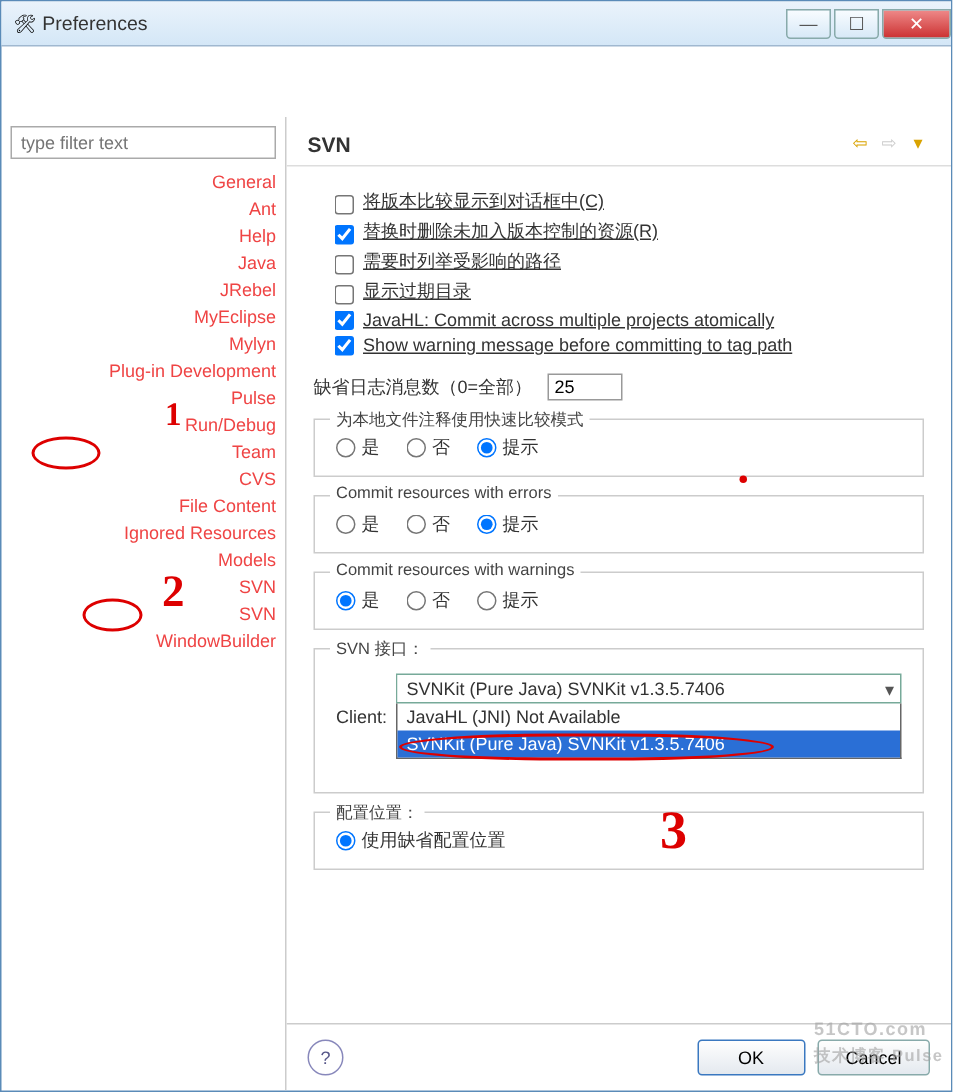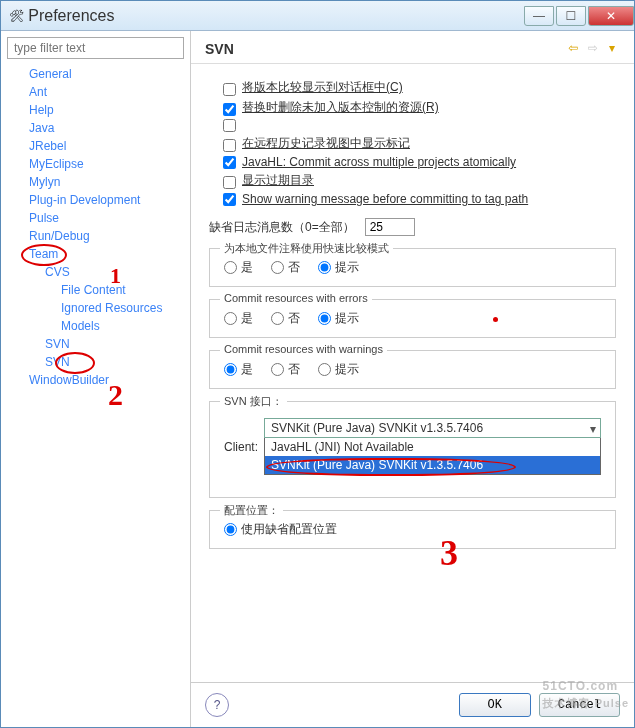--- a/index.html
+++ b/index.html
@@ -1,27 +1,27 @@
 <!DOCTYPE html>
 <html><head>
 <meta charset="utf-8">
 <style>
 * { margin: 0; padding: 0; box-sizing: border-box; font-family: "Segoe UI", Tahoma, sans-serif; font-size: 12px; }
 body { background: #f0f0f0; width: 635px; height: 728px; overflow: hidden; position: relative; }
 .window { width: 635px; height: 728px; background: #fff; border: 1px solid #5a8bb8; display: flex; flex-direction: column; }
 .titlebar { height: 30px; background: linear-gradient(#eaf3fb, #d4e7f7); display: flex; align-items: center; padding: 0 0 0 8px; border-bottom: 1px solid #a0b8d0; }
-.titlebar .title { flex: 1; color: #333; font-size: 16px; padding-left: 4px; }
+.titlebar .title { flex: 1; color: #333; font-size: 13px; padding-left: 4px; }
 .winbtns { display: flex; }
 .winbtn { width: 30px; height: 20px; margin-left: 2px; display: flex; align-items: center; justify-content: center; background: linear-gradient(#f8fcff,#d8e9f7); border: 1px solid #8aa; border-radius: 0 0 3px 3px; color: #555; }
 .winbtn.close { background: linear-gradient(#e88,#c33); color: #fff; width: 46px; }
-.body { flex: 1; display: flex; overflow: hidden; }
+.body { flex: 1; display: flex; overflow: hidden; margin-top: 47px; }
 .sidebar { width: 190px; border-right: 1px solid #ccc; display: flex; flex-direction: column; padding: 6px; }
 .filter { width: 100%; border: 1px solid #aaa; padding: 3px 6px; color: #999; margin-bottom: 6px; }
 .tree { flex: 1; overflow: auto; }
-.tree-item { padding: 2px 0 2px 22px; color: #3b82f6; cursor: default; white-space: nowrap; position: relative; }
+.tree-item { padding: 2px 0 2px 22px; color: #ef4444; cursor: default; white-space: nowrap; position: relative; text-align: right; }
 .tree-item.l2 { padding-left: 38px; }
 .tree-item.l3 { padding-left: 54px; }
 .circled { position: relative; }
 .circled::after { content: ""; position: absolute; left: 14px; top: -1px; width: 42px; height: 18px; border: 2px solid #d00; border-radius: 50%; pointer-events: none; }
 .circled.small::after { left: 48px; width: 36px; }
 .content { flex: 1; display: flex; flex-direction: column; overflow: hidden; }
 .header { padding: 10px 14px 6px; border-bottom: 1px solid #ddd; display: flex; align-items: center; }
 .header h1 { font-size: 14px; font-weight: bold; color: #333; flex: 1; }
 .navbtns span { display: inline-block; width: 16px; height: 16px; text-align: center; color: #d9a300; }
 .panel { flex: 1; overflow: auto; padding: 12px 18px; color: #333; }
@@ -37,21 +37,21 @@
 .dropdown-wrap { margin-top: 6px; }
 .dropdown { width: 320px; border: 1px solid #7a9; background: #fff; position: relative; }
 .dropdown .sel { padding: 2px 20px 2px 6px; background: #fff; }
 .dropdown .arrow { position: absolute; right: 4px; top: 3px; color: #555; }
 .dropdown-list { border: 1px solid #666; border-top: none; }
 .dropdown-list .opt { padding: 2px 6px; }
 .dropdown-list .opt.selected { background: #2a6fd6; color: #fff; }
 .buttons { border-top: 1px solid #ccc; padding: 10px 14px; display: flex; align-items: center; }
 .help { width: 24px; height: 24px; border: 1px solid #88b; border-radius: 50%; display: flex; align-items: center; justify-content: center; color: #558; }
 .spacer { flex: 1; }
-.btn { min-width: 72px; padding: 4px 18px; margin-left: 8px; background: linear-gradient(#fefefe,#e4e9ef); border: 1px solid #8aa; border-radius: 3px; text-align: center; font-family: Liberation Mono, monospace; }
+.btn { min-width: 72px; padding: 4px 18px; margin-left: 8px; background: linear-gradient(#fefefe,#e4e9ef); border: 1px solid #8aa; border-radius: 3px; text-align: center; }
 .btn.primary { border-color: #3a78c0; }
 .watermark { position: absolute; right: 6px; bottom: 17px; color: rgba(160,160,160,0.6); font-size: 22px; font-weight: bold; letter-spacing: 1px; pointer-events: none; }
 .watermark small { display: block; font-size: 11px; text-align: right; }
 .red-arrow { color: #d00; font-weight: bold; font-size: 22px; position: absolute; pointer-events: none; }
 .ra1 { left: 110px; top: 263px; font-family: "Comic Sans MS", cursive; }
 .ra2 { left: 108px; top: 378px; font-size: 30px; font-family: "Comic Sans MS", cursive; }
 .ra3 { left: 440px; top: 532px; font-size: 36px; font-family: "Comic Sans MS", cursive; }
 .red-dot { position: absolute; left: 493px; top: 317px; width: 5px; height: 5px; background: #d00; border-radius: 50%; }
 .client-circle { position: absolute; border: 2px solid #d00; border-radius: 50%/60%; width: 250px; height: 18px; pointer-events: none; }
 </style>
@@ -109,32 +109,29 @@
             <label class="chk">
               <input type="checkbox" style="">
               <span>将版本比较显示到对话框中(C)</span>
             </label>
             <label class="chk">
               <input type="checkbox" checked="" style="">
               <span>替换时删除未加入版本控制的资源(R)</span>
             </label>
             <label class="chk">
               <input type="checkbox" style="">
+              <span>需要时列举受影响的路径</span>
             </label>
             <label class="chk">
               <input type="checkbox" style="">
-              <span>在远程历史记录视图中显示标记</span>
+              <span>显示过期目录</span>
             </label>
             <label class="chk">
               <input type="checkbox" checked="" style="">
               <span>JavaHL: Commit across multiple projects atomically</span>
-            </label>
-            <label class="chk">
-              <input type="checkbox" style="">
-              <span>显示过期目录</span>
             </label>
             <label class="chk">
               <input type="checkbox" checked="" style="">
               <span>Show warning message before committing to tag path</span>
             </label>
           </div>
 
         <div class="row logcount">
           <span>缺省日志消息数（0=全部）</span>
           <input value="25" style="">

